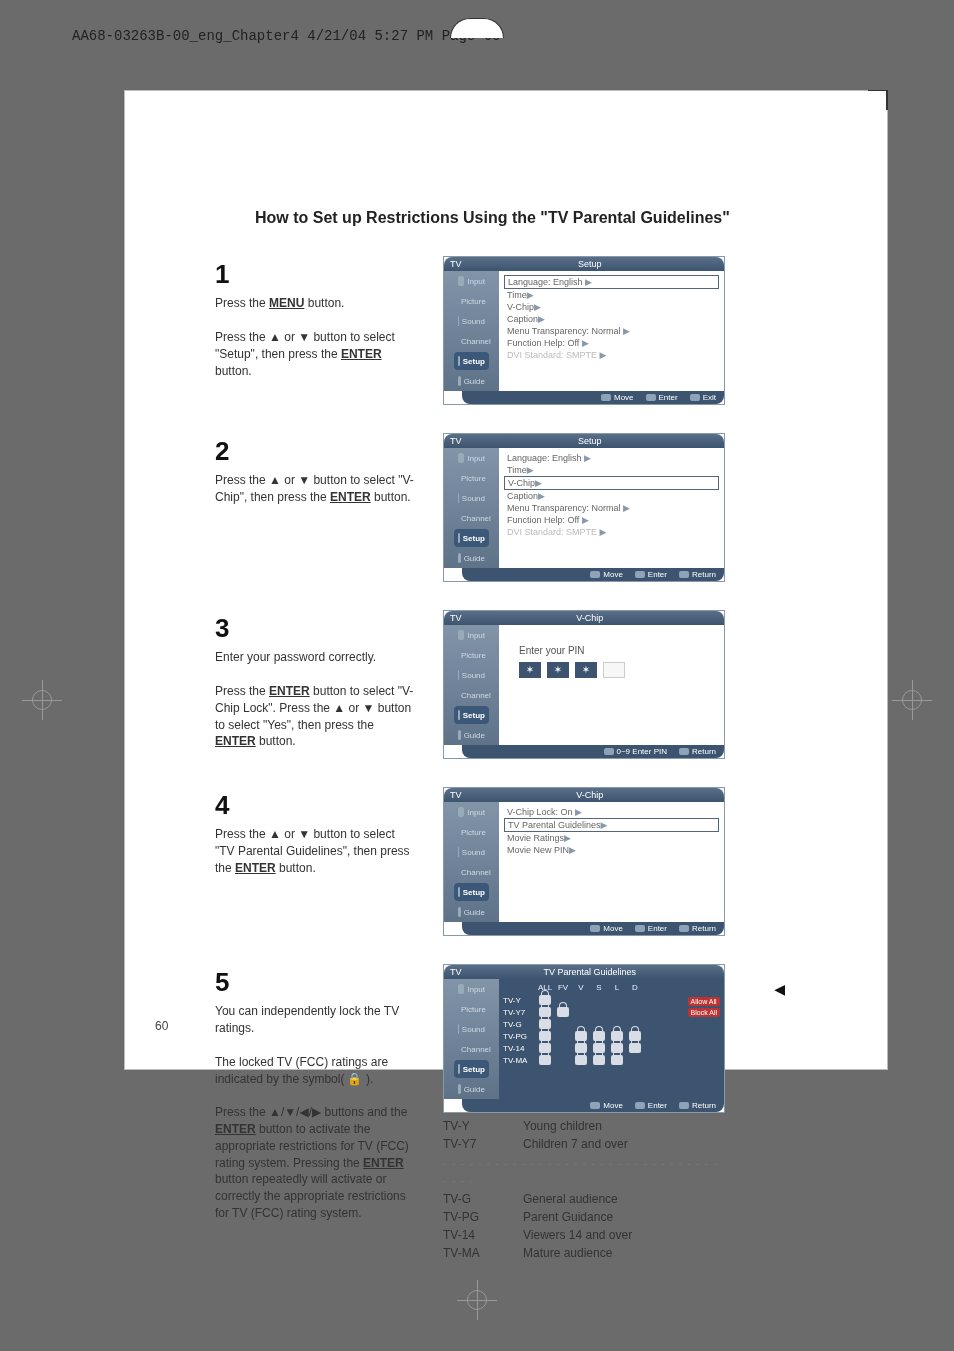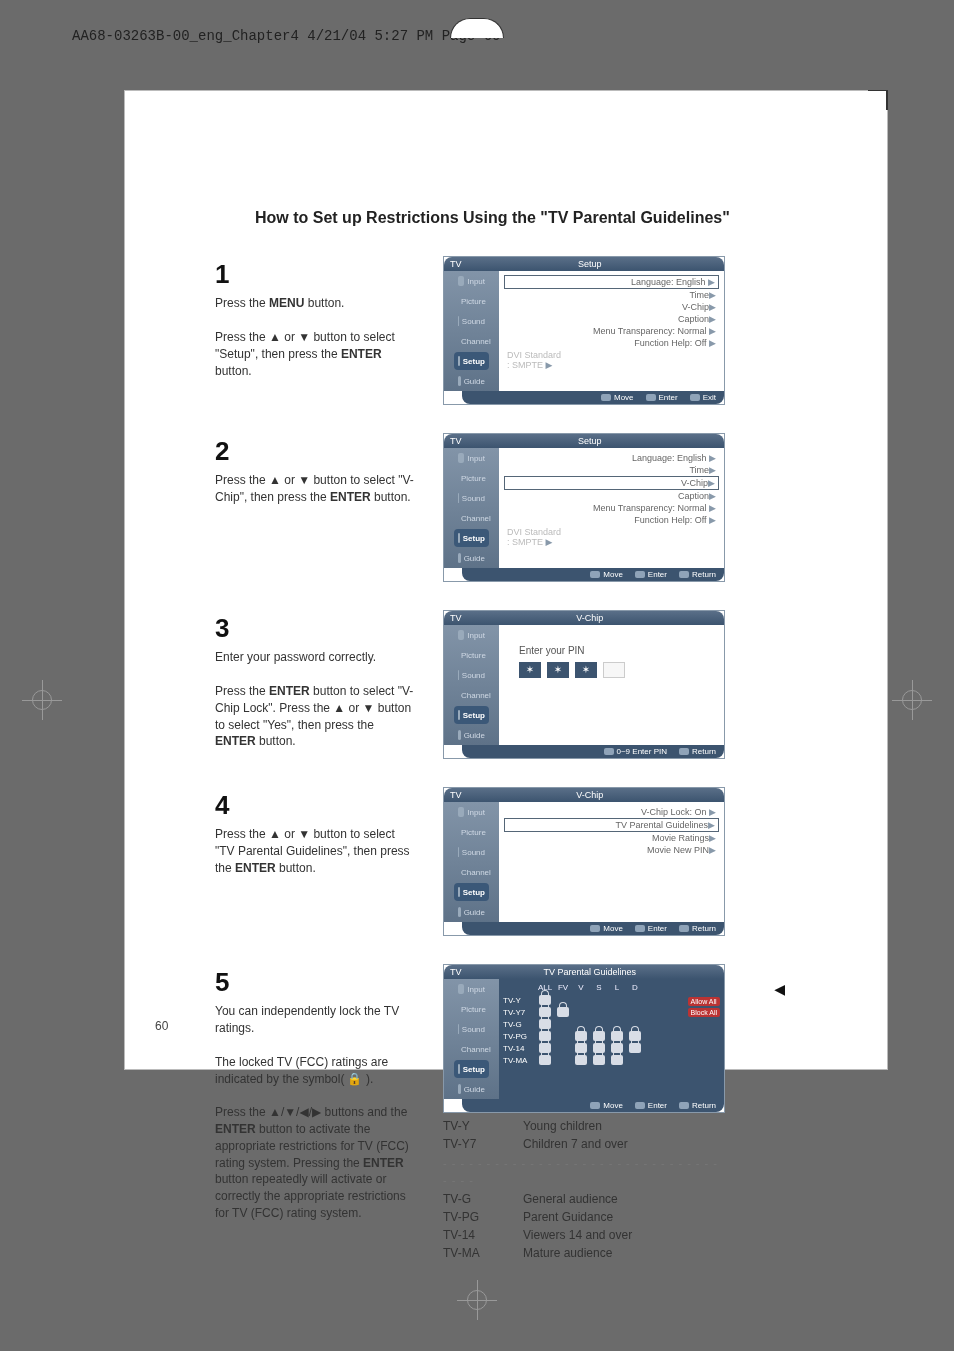--- a/index.html
+++ b/index.html
@@ -69,21 +69,21 @@
     font-size: 12px;
     line-height: 1.4;
     color: #333;
   }
   .num {
     font-size: 26px;
     font-weight: bold;
     color: #111;
     margin-bottom: 3px;
   }
-  .step-text b { font-weight: bold; }
+  .step-text b { font-weight: bold; text-decoration: underline; }
 
   
   .osd {
     width: 282px;
     background: #fff;
     border: 1px solid #8899aa;
     font-size: 9px;
     color: #666;
     position: relative;
   }
@@ -109,24 +109,24 @@
     padding: 4px 4px;
     border-radius: 4px;
     margin: 1px 10px;
     display:flex;
     align-items:center;
     gap:3px;
   }
   .osd-tab.sel { background: #3b5878; color: #fff; font-weight: bold; }
   .osd-tab .ic { width:10px; height:10px; background:#9ab; border-radius:2px; display:inline-block; }
   .osd-list { flex:1; padding: 4px 8px; }
-  .osd-row { display:flex; justify-content: flex-end; padding: 1px 0; font-size:9px; }
+  .osd-row { display:flex; justify-content: flex-start; padding: 1px 0; font-size:9px; }
   .osd-row .ra { color:#8899aa; }
   .osd-row.hi { border:1px solid #556677; padding: 1px 3px; margin: 0 -3px; }
-  .osd-row.dim { color:#bbb;flex-direction:column; }
+  .osd-row.dim { color:#bbb; }
   .osd-ftr { 
     background: #3c546f; color: #fff; font-size: 8px; 
     padding: 2px 8px; display:flex; justify-content:flex-end; gap:12px;
     border-radius: 0 0 8px 8px;
     margin-left: 18px;
   }
   .osd-ftr span::before { content:''; display:inline-block; width:10px; height:7px; background:#8fa3b8; border-radius:2px; margin-right:3px; vertical-align:middle; }
 
   .pin-area { padding: 20px; }
   .pin-area .label-pin { font-size: 10px; color: #555; margin-bottom:6px; }

